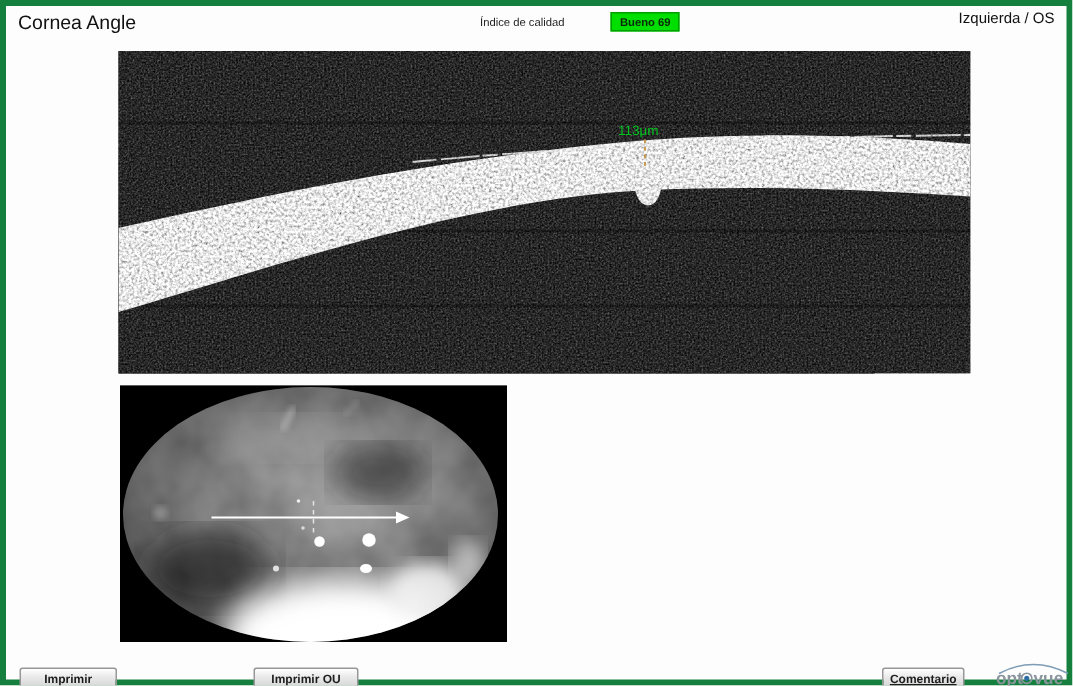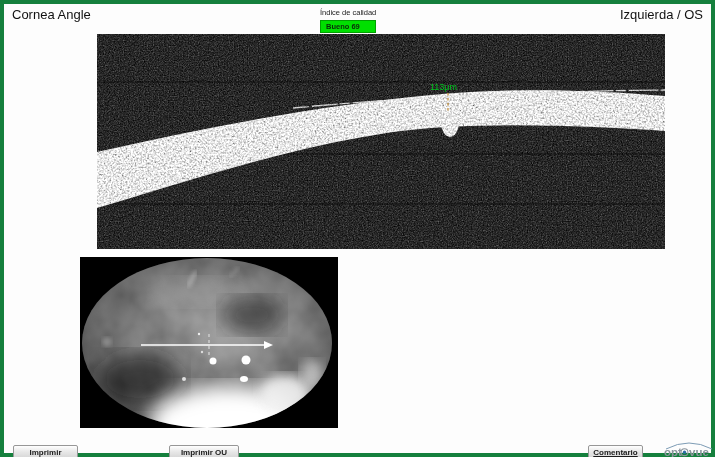--- a/index.html
+++ b/index.html
@@ -8,33 +8,33 @@
     font-family:"Liberation Sans",sans-serif;overflow:hidden;
   }
   .window{
     position:absolute;inset:0;border:4px solid #15803d;box-sizing:border-box;background:#fdfdfd;
   }
   
   .page-title{
     position:absolute;left:8px;top:3px;font-size:13px;color:#111;
   }
   .eye-label{
-    position:absolute;right:8px;top:3px;font-size:13px;color:#111;
+    position:absolute;right:8px;top:3px;font-size:10px;color:#111;
   }
   .quality-group{
-    position:absolute;left:316px;top:4px;display:flex;gap:3px;flex-direction:column;
+    position:absolute;left:316px;top:4px;display:flex;align-items:center;gap:3px;
   }
   .quality-label{font-size:7.5px;color:#222;}
   .quality-badge{
     background:#00df00;border:1px solid #00a000;color:#0a2a0a;
-    font-size:7.5px;font-weight:bold;padding:1px 5px;line-height:9px;
+    font-size:7.5px;font-weight:bold;padding:1px 5px;line-height:9px;margin-left:28px;
   }
   
   .oct-panel{
-    position:absolute;left:75px;top:30px;width:504px;height:215px;background:#000;margin-left:18px;
+    position:absolute;left:75px;top:30px;width:504px;height:215px;background:#000;
   }
   .camera-panel{
     position:absolute;left:76px;top:253px;width:258px;height:171px;background:#000;
   }
   .oct-panel svg,.camera-panel svg{display:block;}
   
   .btn{
     position:absolute;top:441px;height:14px;box-sizing:border-box;
     background:linear-gradient(#ffffff,#e9e9e9 45%,#d6d6d6);
     border:1px solid #979797;border-radius:2px;

